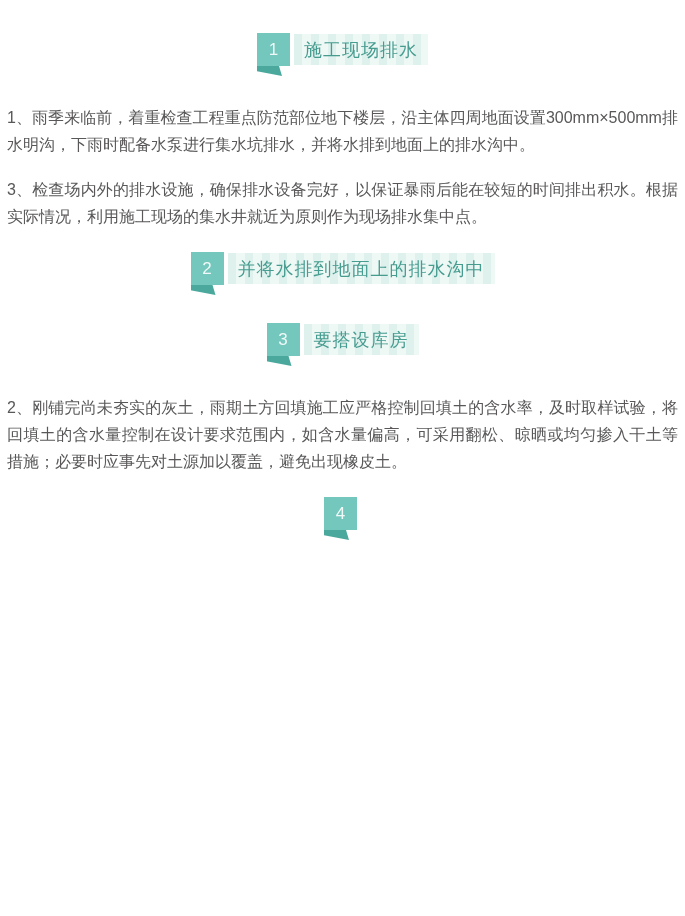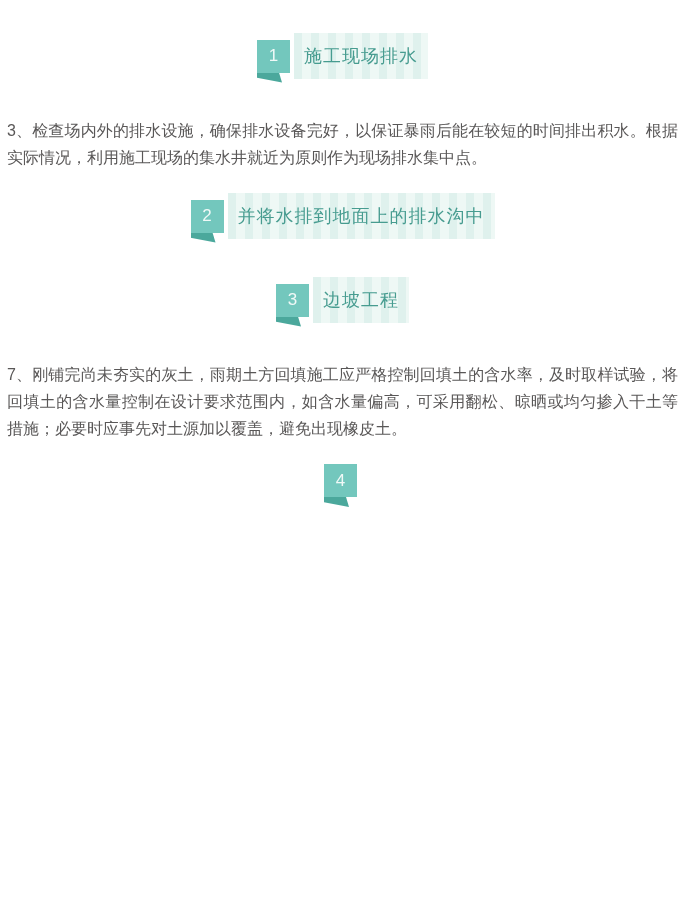--- a/index.html
+++ b/index.html
@@ -21,21 +21,21 @@
     display:flex;align-items:center;justify-content:center;
     font-size:17px;color:var(--badge-number-color,#f0f9f7);
   }
   .badge-fold{
     position:absolute;left:0;top:100%;
     width:25px;height:10px;
     background:var(--badge-fold-color,#4ba89c);
     clip-path:polygon(0 0, 88% 0, 100% 100%, 0 52%);
   }
   .strip{
-    height:46px;display:flex;align-items:center;
+    height:31px;display:flex;align-items:center;
     padding:0 10px;
     background:repeating-linear-gradient(90deg,
       var(--strip-stripe-dark,#dff1ed) 0px,
       var(--strip-stripe-dark,#dff1ed) 8px,
       var(--strip-stripe-light,#eef8f5) 8px,
       var(--strip-stripe-light,#eef8f5) 17px);
     font-family:Liberation Serif, serif;
   }
   .sec-title{
     font-size:18px;letter-spacing:1px;
@@ -60,20 +60,21 @@
     <div class="sec-header">
       <div class="badge">
         <span>1</span>
         <div class="badge-fold"></div>
       </div>
       <div class="strip">
         <span class="sec-title">施工现场排水</span>
       </div>
     </div>
     <div class="paras">
+          <p class="para">1、雨季来临前，着重检查工程重点防范部位地下楼层，沿主体四周地面设置300mm×500mm排水明沟，下雨时配备水泵进行集水坑排水，并将水排到地面上的排水沟中。</p>
           <p class="para">3、检查场内外的排水设施，确保排水设备完好，以保证暴雨后能在较短的时间排出积水。根据实际情况，利用施工现场的集水井就近为原则作为现场排水集中点。</p>
         </div>
   </section>
 
   <section class="sec">
     <div class="sec-header">
       <div class="badge">
         <span>2</span>
         <div class="badge-fold"></div>
       </div>
@@ -83,25 +84,25 @@
     </div>
   </section>
 
   <section class="sec">
     <div class="sec-header">
       <div class="badge">
         <span>3</span>
         <div class="badge-fold"></div>
       </div>
       <div class="strip">
-        <span class="sec-title">边坡工程</span>
+        <span class="sec-title">要搭设库房</span>
       </div>
     </div>
     <div class="paras">
-          <p class="para">7、刚铺完尚未夯实的灰土，雨期土方回填施工应严格控制回填土的含水率，及时取样试验，将回填土的含水量控制在设计要求范围内，如含水量偏高，可采用翻松、晾晒或均匀掺入干土等措施；必要时应事先对土源加以覆盖，避免出现橡皮土。</p>
+          <p class="para">2、刚铺完尚未夯实的灰土，雨期土方回填施工应严格控制回填土的含水率，及时取样试验，将回填土的含水量控制在设计要求范围内，如含水量偏高，可采用翻松、晾晒或均匀掺入干土等措施；必要时应事先对土源加以覆盖，避免出现橡皮土。</p>
         </div>
   </section>
 
   <section class="sec">
     <div class="sec-header">
       <div class="badge">
         <span>4</span>
         <div class="badge-fold"></div>
       </div>
     </div>

